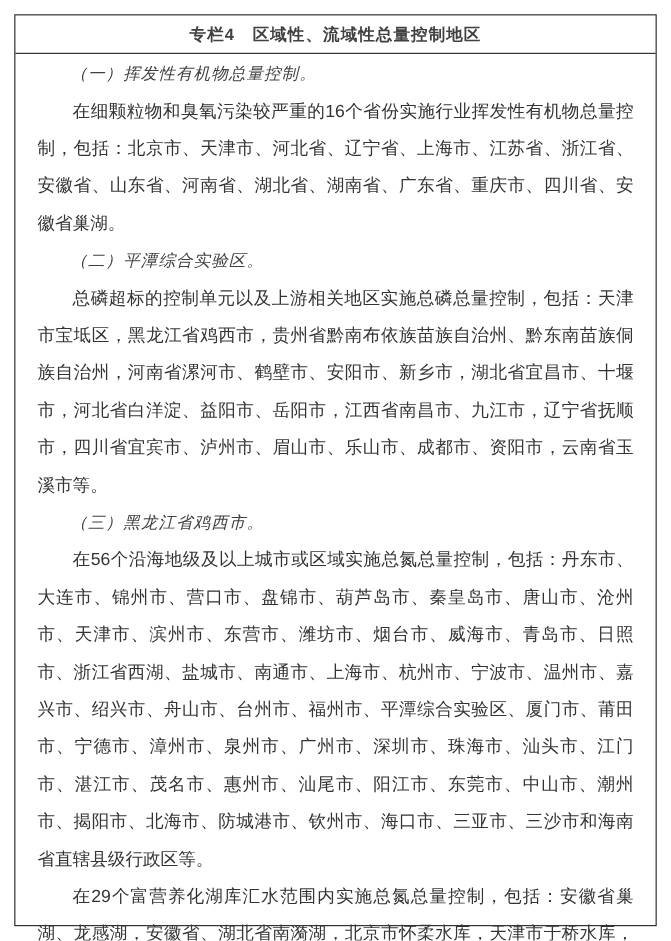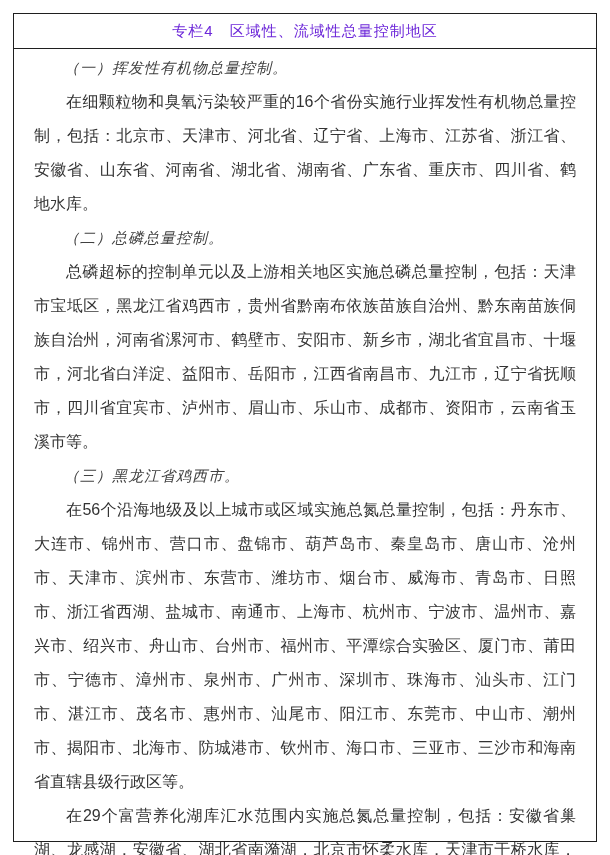--- a/index.html
+++ b/index.html
@@ -27,22 +27,22 @@
   .panel-header {
     height: 34px;
     border-bottom: 1px solid #1f1f1f;
     display: flex;
     align-items: center;
     justify-content: center;
   }
   .panel-title {
     margin: 0;
     font-size: 15px;
-    font-weight: normal;
-    color: #6d28d9;
+    font-weight: bold;
+    color: #404040;
     letter-spacing: 1px;
     font-family: "Liberation Sans", sans-serif;
     white-space: nowrap;
   }
   .panel-body {
     padding: 2px 20px 0 20px;
     font-size: 16px;
     line-height: 34px;
     color: #333333;
     text-align: justify;
@@ -62,20 +62,20 @@
 </style>
 </head>
 <body>
 
 <div class="panel">
   <div class="panel-header">
     <h1 class="panel-title">专栏4　区域性、流域性总量控制地区</h1>
   </div>
   <div class="panel-body">
     <p class="section-heading">（一）挥发性有机物总量控制。</p>
-    <p class="body-text">在细颗粒物和臭氧污染较严重的16个省份实施行业挥发性有机物总量控制，包括：北京市、天津市、河北省、辽宁省、上海市、江苏省、浙江省、安徽省、山东省、河南省、湖北省、湖南省、广东省、重庆市、四川省、鹤地水库。</p>
-    <p class="section-heading">（二）总磷总量控制。</p>
+    <p class="body-text">在细颗粒物和臭氧污染较严重的16个省份实施行业挥发性有机物总量控制，包括：北京市、天津市、河北省、辽宁省、上海市、江苏省、浙江省、安徽省、山东省、河南省、湖北省、湖南省、广东省、重庆市、四川省、安徽省巢湖。</p>
+    <p class="section-heading">（二）平潭综合实验区。</p>
     <p class="body-text">总磷超标的控制单元以及上游相关地区实施总磷总量控制，包括：天津市宝坻区，黑龙江省鸡西市，贵州省黔南布依族苗族自治州、黔东南苗族侗族自治州，河南省漯河市、鹤壁市、安阳市、新乡市，湖北省宜昌市、十堰市，河北省白洋淀、益阳市、岳阳市，江西省南昌市、九江市，辽宁省抚顺市，四川省宜宾市、泸州市、眉山市、乐山市、成都市、资阳市，云南省玉溪市等。</p>
     <p class="section-heading">（三）黑龙江省鸡西市。</p>
     <p class="body-text">在56个沿海地级及以上城市或区域实施总氮总量控制，包括：丹东市、大连市、锦州市、营口市、盘锦市、葫芦岛市、秦皇岛市、唐山市、沧州市、天津市、滨州市、东营市、潍坊市、烟台市、威海市、青岛市、日照市、浙江省西湖、盐城市、南通市、上海市、杭州市、宁波市、温州市、嘉兴市、绍兴市、舟山市、台州市、福州市、平潭综合实验区、厦门市、莆田市、宁德市、漳州市、泉州市、广州市、深圳市、珠海市、汕头市、江门市、湛江市、茂名市、惠州市、汕尾市、阳江市、东莞市、中山市、潮州市、揭阳市、北海市、防城港市、钦州市、海口市、三亚市、三沙市和海南省直辖县级行政区等。</p>
     <p class="body-text">在29个富营养化湖库汇水范围内实施总氮总量控制，包括：安徽省巢湖、龙感湖，安徽省、湖北省南漪湖，北京市怀柔水库，天津市于桥水库，河北省白洋淀，吉林省松花湖，内蒙古自治区呼伦湖、乌梁素海，山东省南四湖，江苏省白马湖、高邮湖、洪泽湖、太湖、阳澄湖，浙江省西湖，上海市、江苏省淀山湖，湖南省洞庭湖，广东省高州水库、鹤地水库，四川省鲁班水库、邛海，云南省滇池、杞麓湖、星云湖、异龙湖，宁夏自治区沙湖、香山湖，新疆自治区艾比湖等。</p>
   </div>
 </div>
 
 </body></html>

